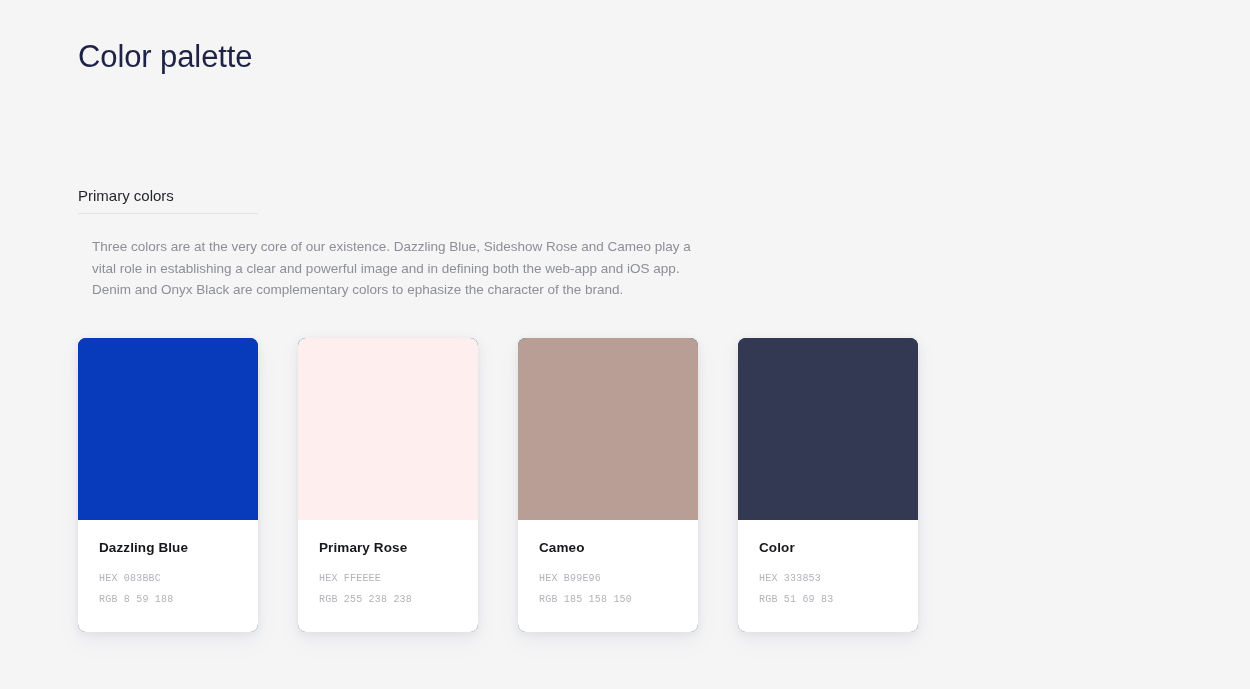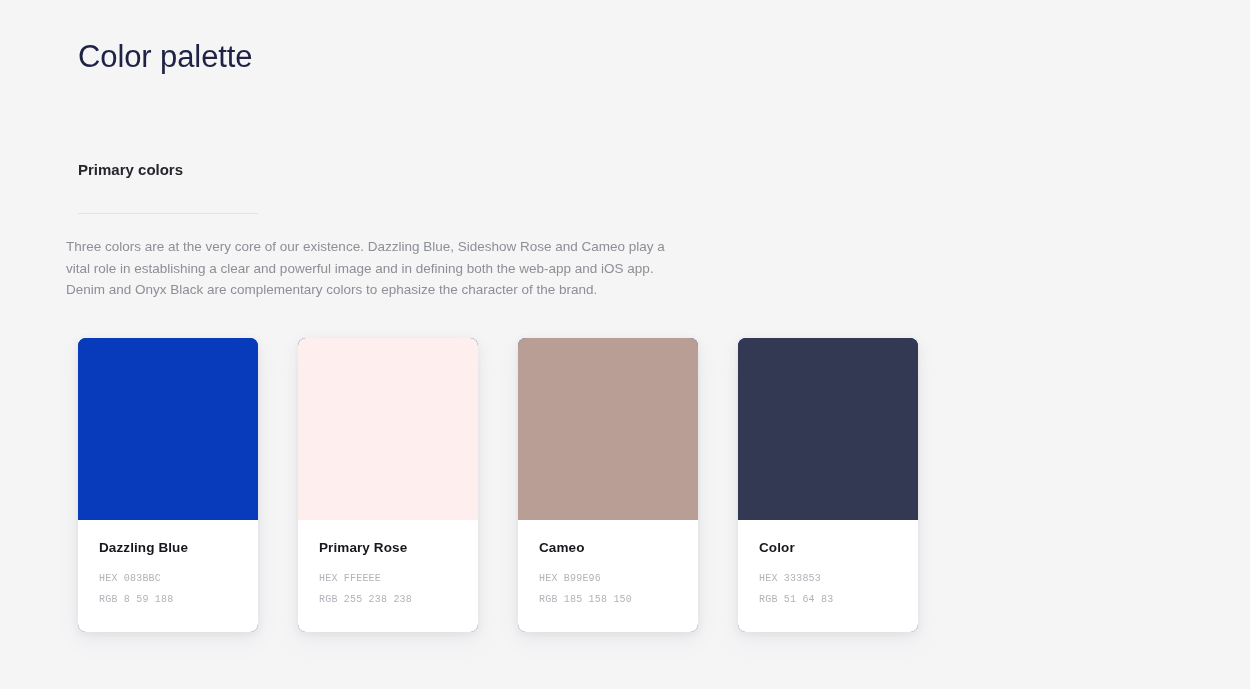--- a/index.html
+++ b/index.html
@@ -32,39 +32,39 @@
     font-weight: 400;
     color: #1e2245;
     letter-spacing: -0.1px;
     line-height: 42px;
   }
 
   
   .section-heading {
     position: absolute;
     left: 78px;
-    top: 159px;
+    top: 185px;
     font-size: 15px;
-    font-weight: 700;
+    font-weight: 400;
     color: #24262b;
     line-height: 22px;
   }
 
   .section-divider {
     position: absolute;
     left: 78px;
     top: 213px;
     width: 180px;
     height: 1px;
     background: #e2e2e4;
   }
 
   .section-description {
     position: absolute;
-    left: 66px;
+    left: 92px;
     top: 236px;
     width: 625px;
     font-size: 13.5px;
     line-height: 21.5px;
     color: #8d8f96;
     font-weight: 400;
   }
 
   
   .swatch-grid {
@@ -155,20 +155,20 @@
         <div class="swatch-code">HEX B99E96</div>
         <div class="swatch-code">RGB 185 158 150</div>
       </div>
     </div>
 
     <div class="swatch-card">
       <div class="swatch-color" style="background: rgb(51, 56, 83);"></div>
       <div class="swatch-info">
         <div class="swatch-name">Color</div>
         <div class="swatch-code">HEX 333853</div>
-        <div class="swatch-code">RGB 51 64 83</div>
+        <div class="swatch-code">RGB 51 69 83</div>
       </div>
     </div>
 
 
   </div>
 
 </div>
 
 </body></html>

